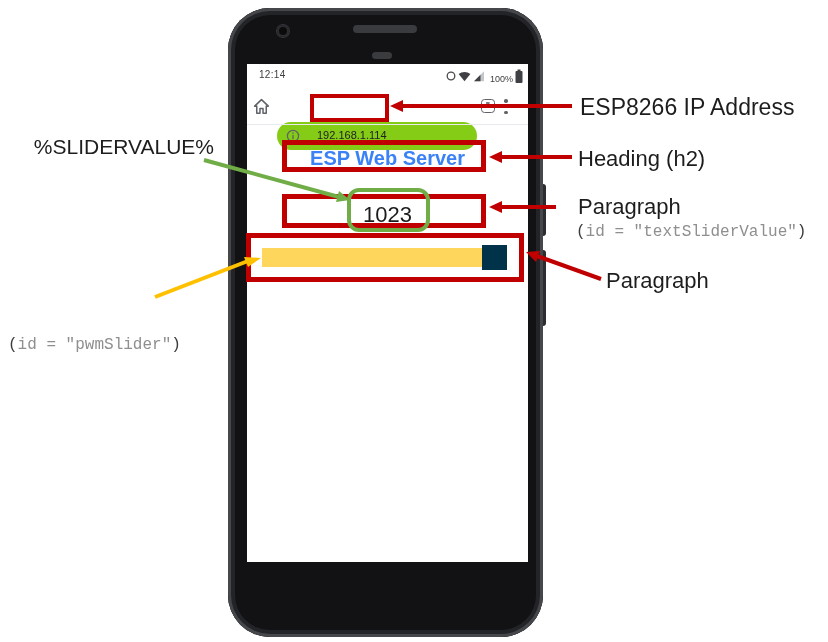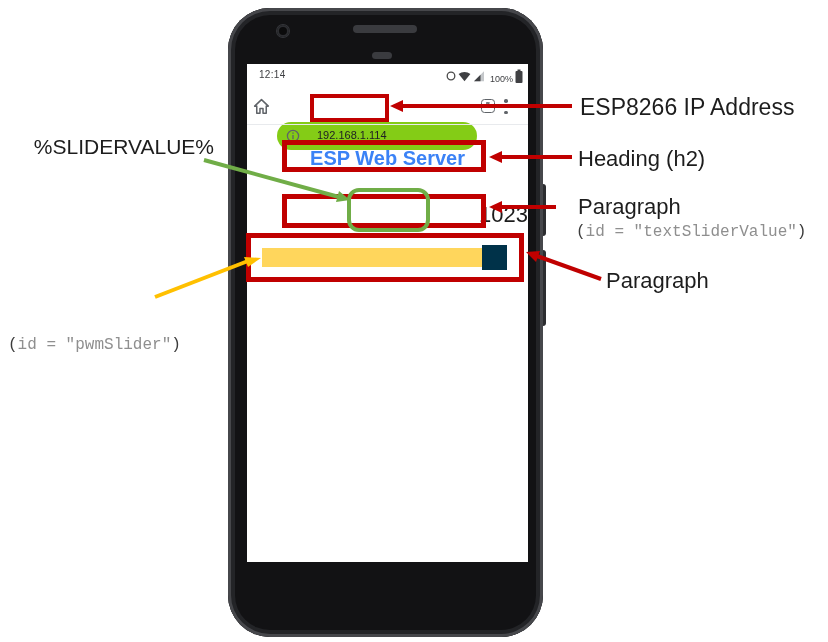--- a/index.html
+++ b/index.html
@@ -35,21 +35,21 @@
   .omnibox { left:30px; top:30px; width:200px; height:28px; border-radius:14px; background:#84cc16;margin-top:28px; }
   .info-icon { position:absolute; left:9px; top:7px; width:14px; height:14px; }
   .url { position:absolute; left:40px; top:7px; font-size:11px; color:#202124; white-space:nowrap; }
   .tab-btn { left:234px; top:35px; width:14px; height:14px; border:1.7px solid #5f6368; border-radius:3.5px;
              font-size:8px; line-height:10.5px; text-align:center; color:#5f6368; box-sizing:border-box; font-weight:bold; }
   .menu-btn { left:257px; top:35px; width:4px; height:15px; display:flex; flex-direction:column; justify-content:space-between; }
   .menu-btn i { width:3.5px; height:3.5px; border-radius:50%; background:#5f6368; }
   .toolbar-divider { left:0; top:60px; width:281px; height:1px; background:#e8eaed; }
 
   .page-heading { left:0; top:83px; width:281px; text-align:center; font-size:20px; font-weight:bold; color:#3b82f6; }
-  .page-value   { left:0; top:138px; width:281px; text-align:right; font-size:22px; color:#1c1c1c; }
+  .page-value   { left:0; top:138px; width:281px; text-align:center; font-size:22px; color:#1c1c1c; }
   .slider-track { left:15px; top:184px; width:220px; height:19px; background:#FFD65C; }
   .slider-thumb { left:235px; top:181px; width:25px; height:25px; background:#003249; }
 
   
   .box-red { position:absolute; border:5px solid #C00000; box-sizing:border-box; z-index:10; }
   .rect-url     { left:310px; top:94px;  width:79px;  height:28px; border-width:4px; }
   .rect-heading { left:282px; top:140px; width:204px; height:32px; }
   .rect-para    { left:282px; top:194px; width:204px; height:34px; }
   .rect-slider  { left:246px; top:233px; width:278px; height:49px; }
   .green-box { position:absolute; left:347px; top:188px; width:83px; height:44px;

